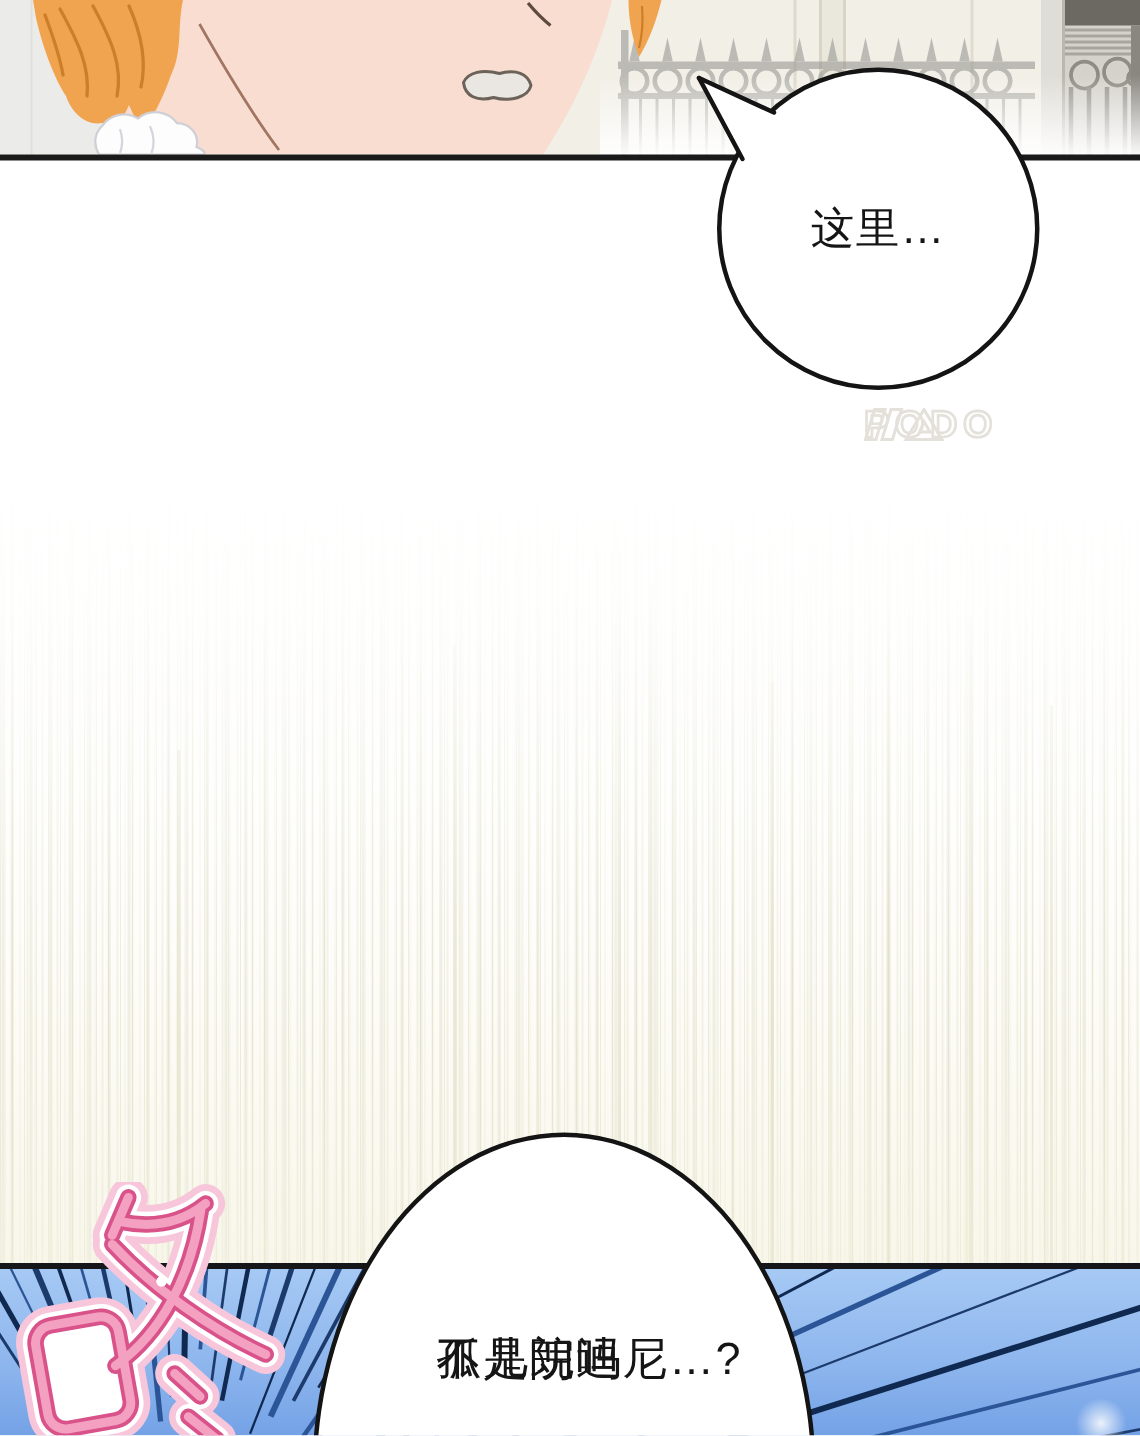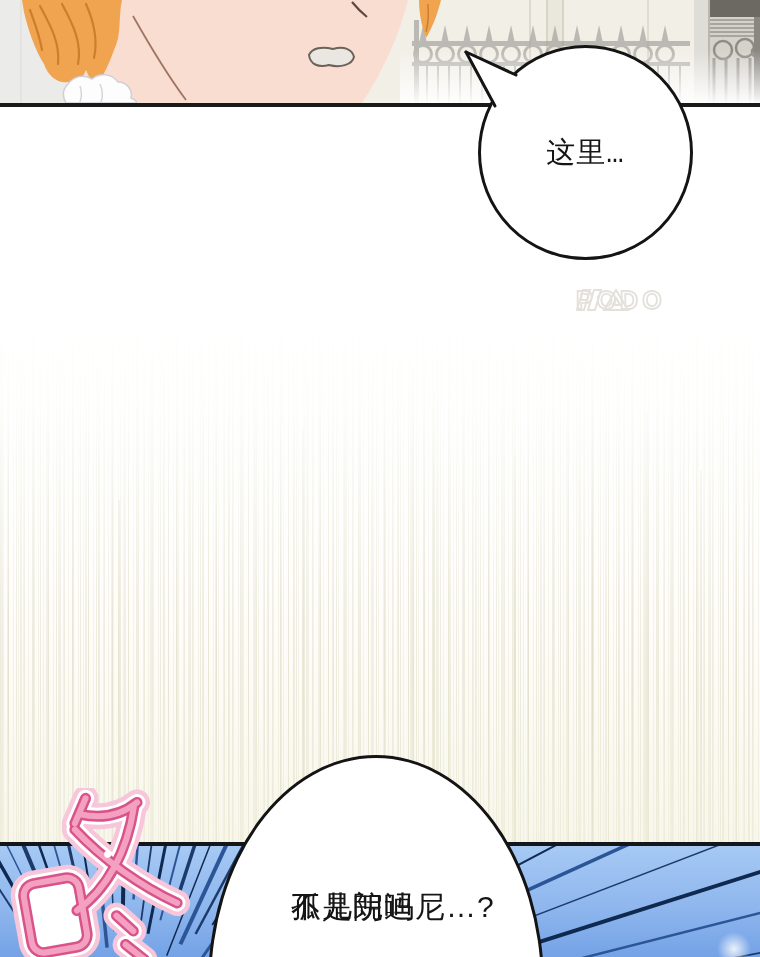--- a/index.html
+++ b/index.html
@@ -20,34 +20,34 @@
       repeating-linear-gradient(90deg, rgba(214,211,176,.45) 0 1px, transparent 1px 5px),
       repeating-linear-gradient(90deg, rgba(188,185,148,.35) 0 2px, transparent 2px 13px);
     background-position:0 0,3px 0,7px 0;}
   .speedlines .accent{width:2px;background:rgba(198,194,152,.55);}
   .speedlines .tint{inset:0;background:linear-gradient(to bottom, rgba(250,249,240,0) 55%, rgba(245,243,226,.65) 100%);}
   .speedlines .fade{inset:0;background:linear-gradient(to bottom,
       #ffffff 0%, rgba(255,255,255,.93) 16%, rgba(255,255,255,.62) 42%,
       rgba(255,255,255,.25) 72%, rgba(255,255,255,.05) 100%);}
 
   
-  .watermark{left:576px;top:270px;width:180px;height:26px;display:flex;align-items:center;gap:6px;position:absolute;margin-top:17px;}
+  .watermark{left:576px;top:270px;width:180px;height:26px;display:flex;align-items:center;gap:6px;position:absolute;}
   .watermark svg{position:static;display:block;}
   .watermark .wm-text{position:static;font-weight:bold;font-size:25px;letter-spacing:4px;
       color:transparent;-webkit-text-stroke:1.8px #e4e1db;}
 
   
   .impact-panel{left:0;top:842px;width:760px;height:115px;border-top:4px solid #14161a;
       background:linear-gradient(to bottom,#a6c9f4 0%,#8fb7ee 55%,#74a2e6 100%);}
   .burst-svg{left:0;top:846px;width:760px;height:111px;}
 
   
   .bubble-top{left:478px;top:45px;width:215px;height:215px;background:#fff;border:3px solid #141414;
       border-radius:50%;display:flex;align-items:center;justify-content:center;}
-  .bubble-top-text{position:static;font-size:29px;font-weight:500;color:#151515;letter-spacing:1px;font-family:Liberation Mono, monospace;}
+  .bubble-top-text{position:static;font-size:29px;font-weight:500;color:#151515;letter-spacing:1px;}
   .tail-svg{left:455px;top:40px;width:80px;height:75px;}
   .bubble-bottom{left:208px;top:755px;width:336px;height:460px;background:#fff;border:3px solid #141414;border-radius:50%;}
   .bubble-bottom-text{left:291px;top:888px;width:230px;font-size:30px;font-weight:500;color:#151515;
       line-height:38px;letter-spacing:1px;}
   .bubble-bottom-text span{position:static;display:block;}
 
   
   .sfx-svg{left:-8px;top:788px;width:210px;height:172px;}
   .sfx-svg .l-glow{stroke:#f8c6da;stroke-width:26;fill:none;}
   .sfx-svg .l-white{stroke:#ffffff;stroke-width:17;fill:none;}

